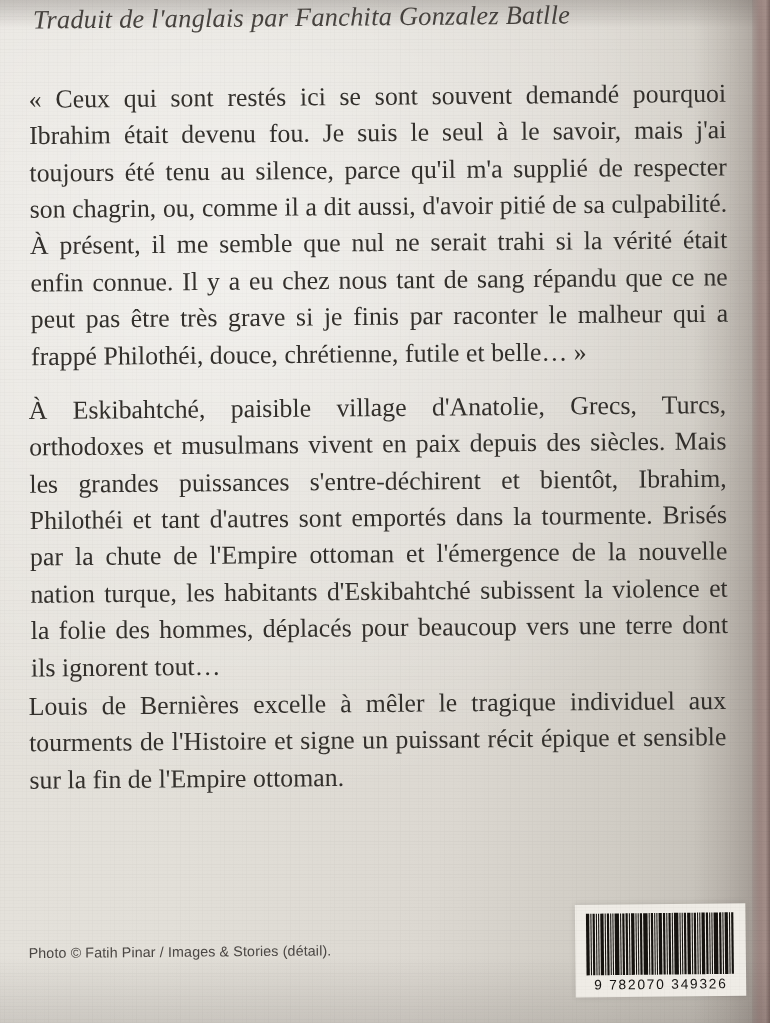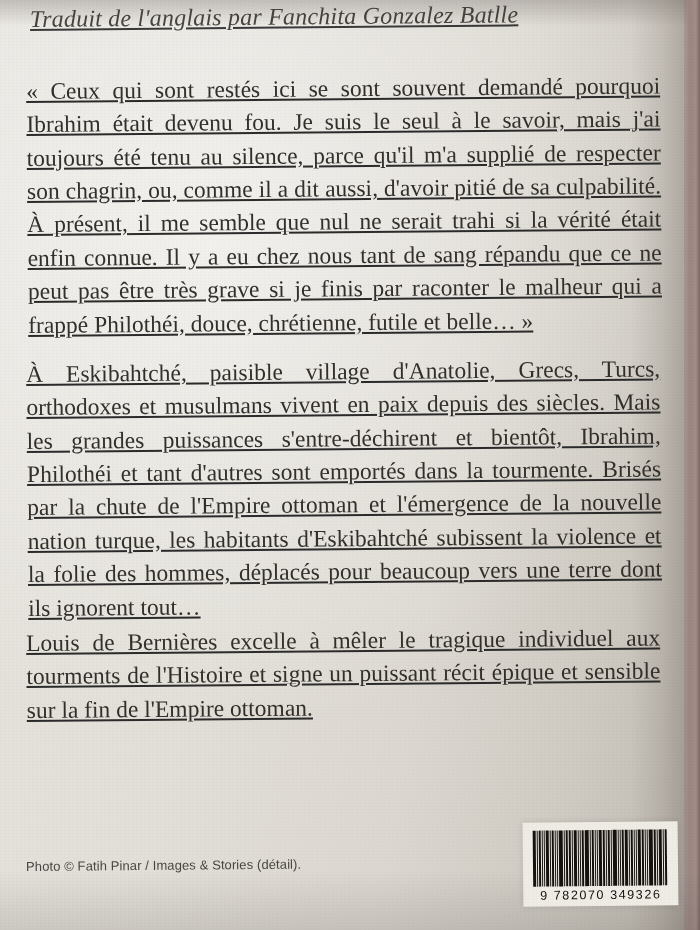--- a/index.html
+++ b/index.html
@@ -57,21 +57,20 @@
     bottom: 0; left: 0; right: 0;
     height: 60px;
     background: linear-gradient(0deg, rgba(80,72,68,0.16) 0%, rgba(80,72,68,0.0) 100%);
     pointer-events: none;
   }
 
   .content {
     position: relative;
     z-index: 2;
     padding: 0 40px 0 26px;
-    text-decoration: underline;
   }
 
   .translator {
     font-family: "Liberation Serif", serif;
     font-size: 24px;
     font-style: italic;
     letter-spacing: 0.2px;
     color: #3a3632;
     margin: 6px 0 0 4px;
     white-space: nowrap;

